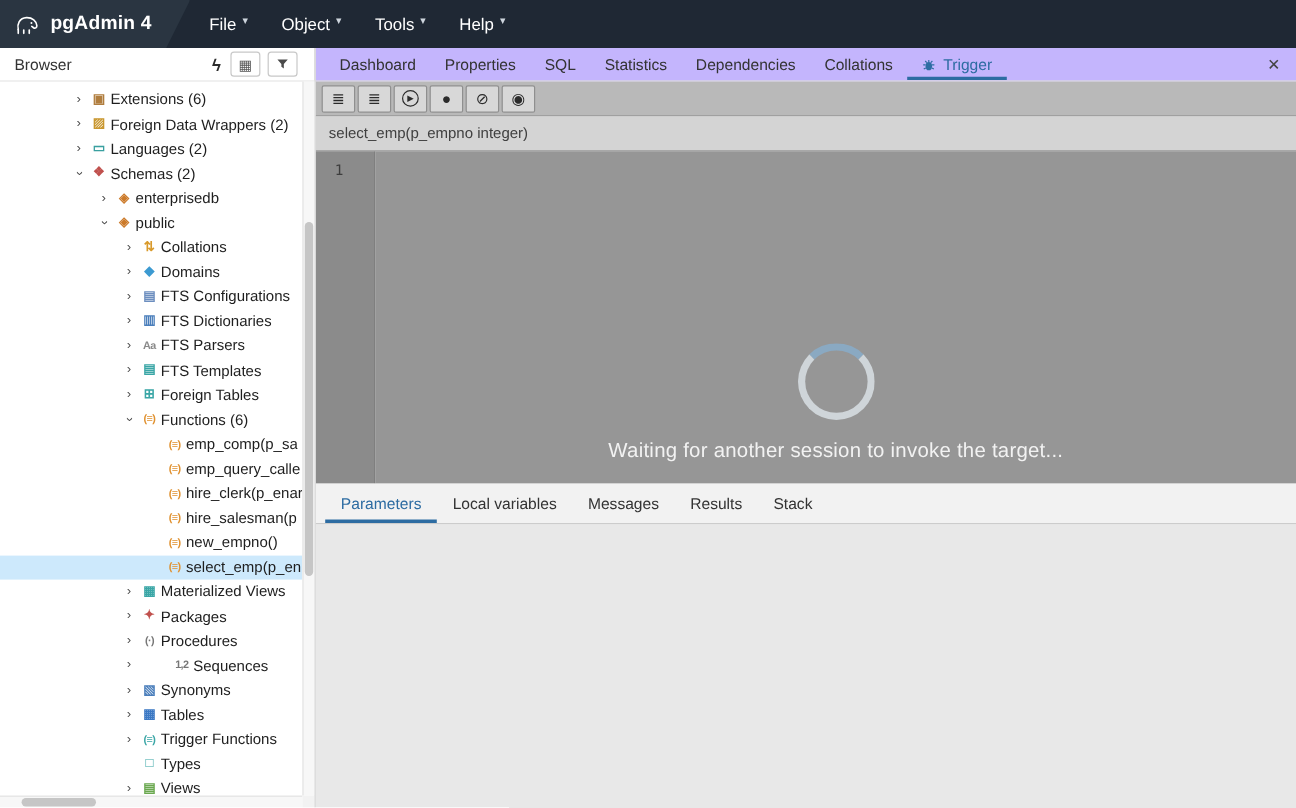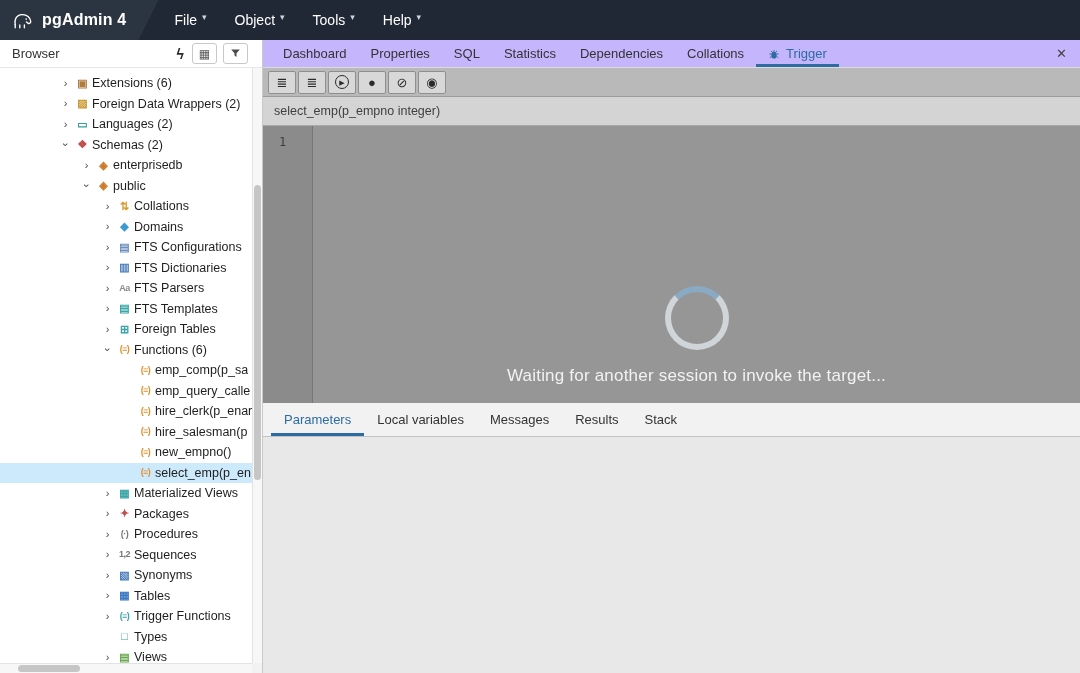--- a/index.html
+++ b/index.html
@@ -238,21 +238,21 @@
             <span class="ticon" style="color: rgb(192, 80, 77);">✦</span>
             <span class="tlabel">Packages</span>
           </div>
           <div class="trow" style="padding-left: 100px;">
             <span class="arrow">›</span>
             <span class="ticon" style="color: rgb(119, 119, 119); font-size: 9px; letter-spacing: -0.5px;">(·)</span>
             <span class="tlabel">Procedures</span>
           </div>
           <div class="trow" style="padding-left: 100px;">
             <span class="arrow">›</span>
-            <span class="ticon" style="color: rgb(119, 119, 119); font-size: 9px; letter-spacing: -0.5px;">1,2</span>
+            <span class="ticon" style="color: rgb(119, 119, 119); font-size: 9px; letter-spacing: -0.5px; margin-left: 27px;">1,2</span>
             <span class="tlabel">Sequences</span>
           </div>
           <div class="trow" style="padding-left: 100px;">
             <span class="arrow">›</span>
             <span class="ticon" style="color: rgb(74, 126, 187);">▧</span>
             <span class="tlabel">Synonyms</span>
           </div>
           <div class="trow" style="padding-left: 100px;">
             <span class="arrow">›</span>
             <span class="ticon" style="color: rgb(59, 120, 196);">▦</span>

